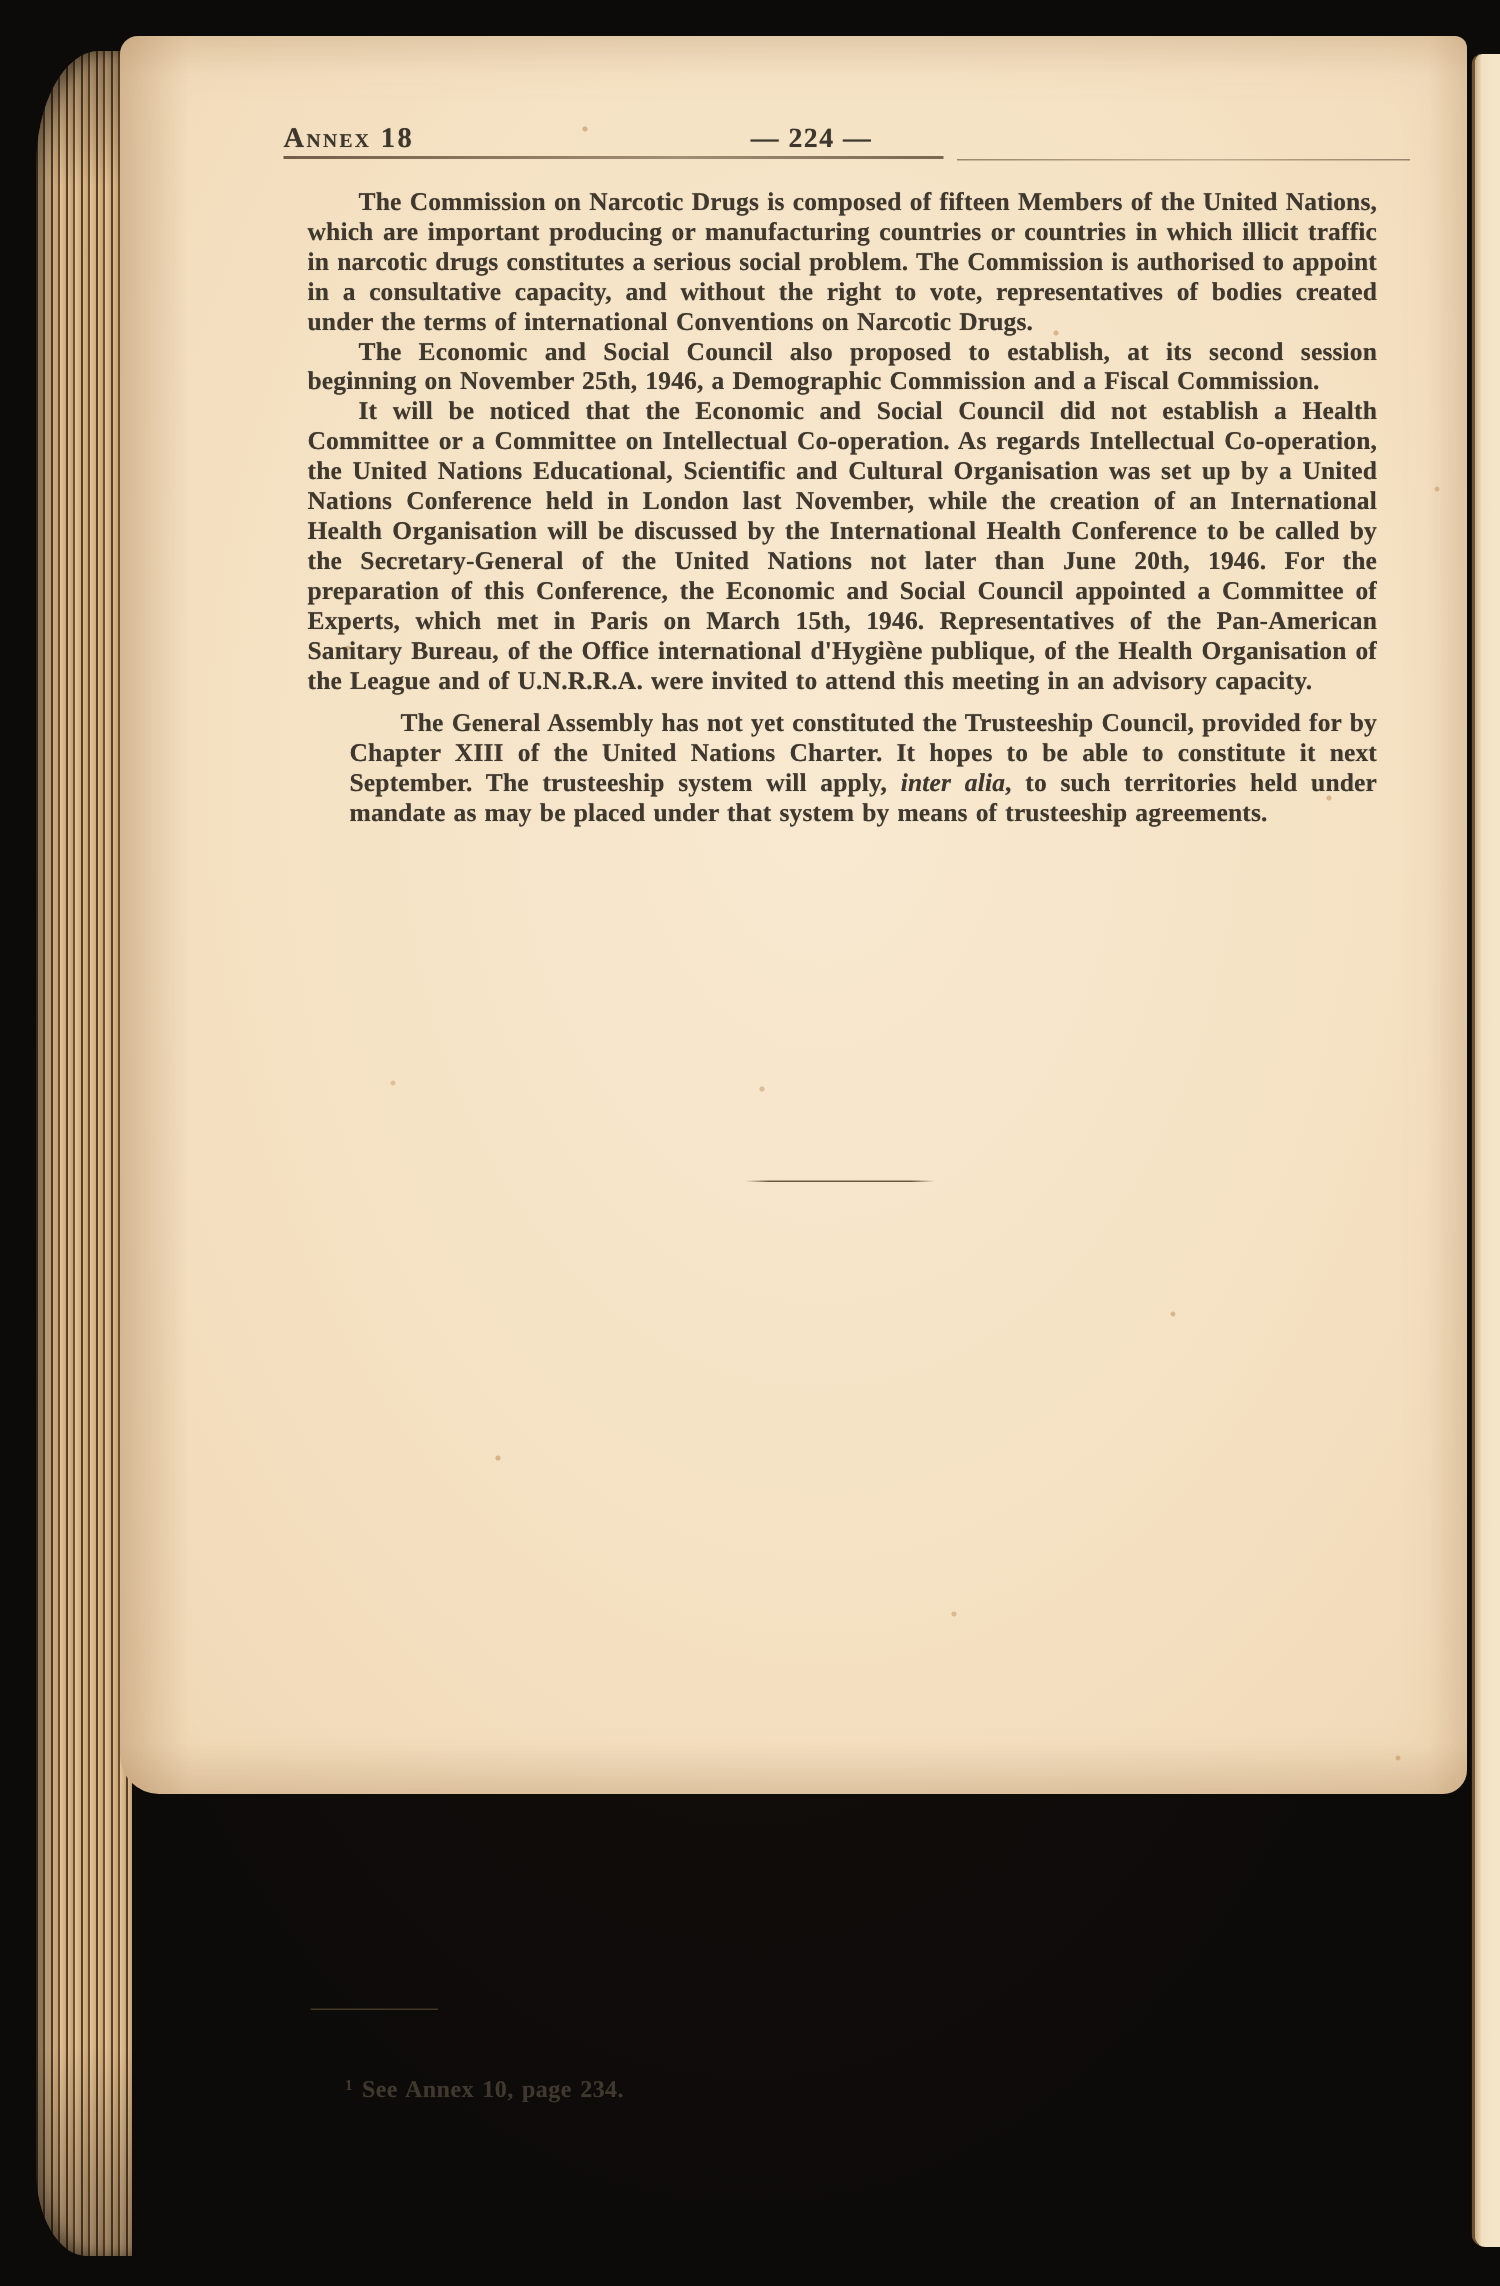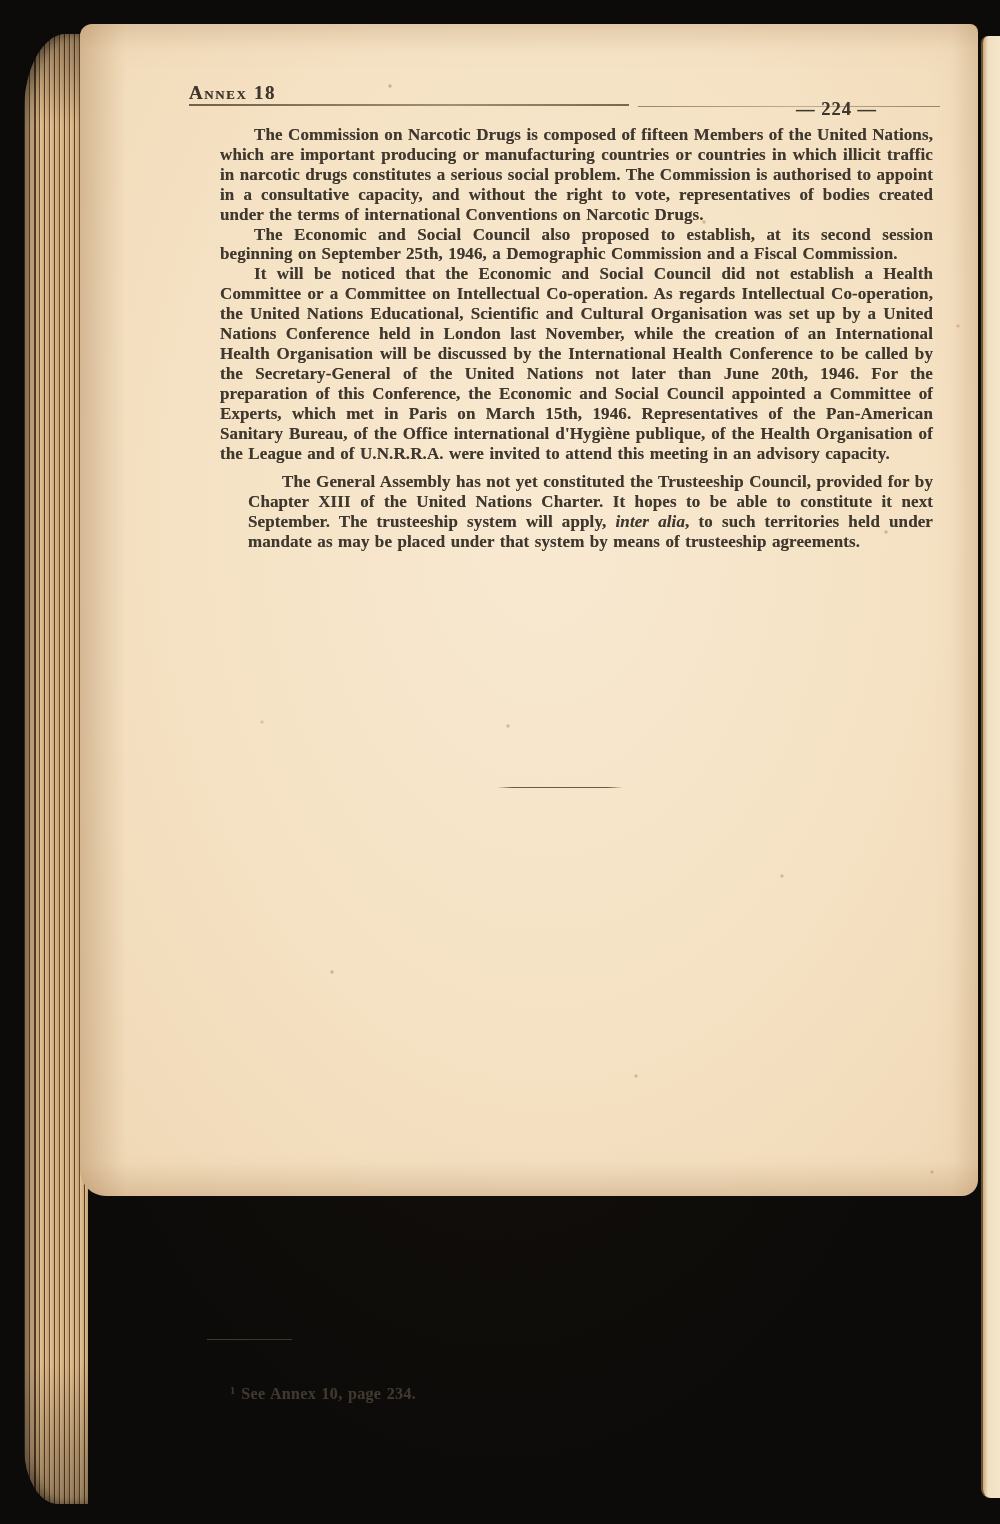--- a/index.html
+++ b/index.html
@@ -89,47 +89,46 @@
     font-size: 19px;
     letter-spacing: 1.6px;
     color: #3e372d;
     text-shadow: 0 0 .5px rgba(62,55,45,.6);
   }
   .pagenum {
     position: absolute;
     left: 125px;
     top: 59px;
     width: 672px;
-    text-align: right;
+    text-align: center;
     font-size: 18.5px;
     letter-spacing: 1px;
     color: #3e372d;
     text-shadow: 0 0 .5px rgba(62,55,45,.6);
-    margin-top: 16px;
   }
   .header-rule-left {
     position: absolute;
     left: 109px;
     top: 80px;
     width: 440px;
     height: 1.6px;
     background: linear-gradient(90deg, rgba(92,72,50,.85), rgba(92,72,50,.55) 60%, rgba(92,72,50,.8));
   }
   .header-rule-right {
     position: absolute;
     left: 558px;
     top: 82px;
     width: 302px;
     height: 1.4px;
     background: linear-gradient(90deg, rgba(92,72,50,.6), rgba(92,72,50,.35) 55%, rgba(92,72,50,.6));
   }
   
   .content {
     position: absolute;
-    left: 140px;
+    left: 125px;
     top: 101px;
     width: 713px;
     font-size: 17px;
     line-height: 19.9px;
     color: #3f382e;
     text-align: justify;
     word-spacing: .06em;
     letter-spacing: .1px;
     text-shadow: 0 0 .5px rgba(63,56,46,.55);
     hyphens: auto;
@@ -199,21 +198,21 @@
 
     <div class="annex">Annex 18</div>
 
     <div class="pagenum">— 224 —</div>
 
     <div class="header-rule-left"></div>
     <div class="header-rule-right"></div>
 
     <div class="content">
       <p>The Commission on Narcotic Drugs is composed of fifteen Members of the United Nations, which are important producing or manufacturing countries or countries in which illicit traffic in narcotic drugs constitutes a serious social problem.  The Commission is authorised to appoint in a consultative capacity, and without the right to vote, representatives of bodies created under the terms of international Conventions on Narcotic Drugs.</p>
-      <p>The Economic and Social Council also proposed to establish, at its second session beginning on September 25th, 1946, a Demographic Commission and a Fiscal Commission.</p>
+      <p>The Economic and Social Council also proposed to establish, at its second session beginning on November 25th, 1946, a Demographic Commission and a Fiscal Commission.</p>
       <p>It will be noticed that the Economic and Social Council did not establish a Health Committee or a Committee on Intellectual Co-operation.  As regards Intellectual Co-operation, the United Nations Educational, Scientific and Cultural Organisation was set up by a United Nations Conference held in London last November, while the creation of an International Health Organisation will be discussed by the International Health Conference to be called by the Secretary-General of the United Nations not later than June 20th, 1946.  For the preparation of this Conference, the Economic and Social Council appointed a Committee of Experts, which met in Paris on March 15th, 1946.  Representatives of the Pan-American Sanitary Bureau, of the Office international d'Hygiène publique, of the Health Organisation of the League and of U.N.R.R.A. were invited to attend this meeting in an advisory capacity.</p>
       <p class="spaced"><span>The General Assembly has not yet constituted the Trusteeship Council, provided for by Chapter XIII of the United Nations Charter.  It hopes to be able to constitute it next September.  The trusteeship system will apply, </span><span class="latin">inter alia</span><span>, to such territories held under mandate as may be placed under that system by means of trusteeship agreements.</span></p>
     </div>
 
     <div class="mid-divider"></div>
 
     <div class="footnote-rule"></div>
     <div class="footnote"><sup class="fn-ref">1</sup><span>See Annex 10, page 234.</span></div>
 
   </div>

